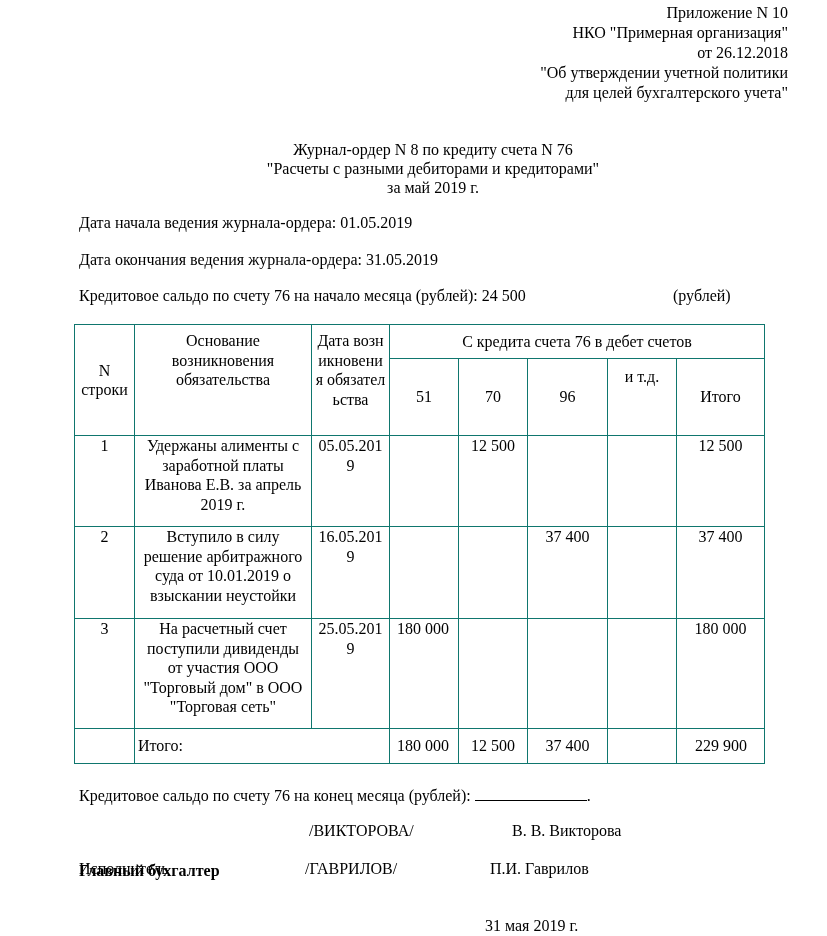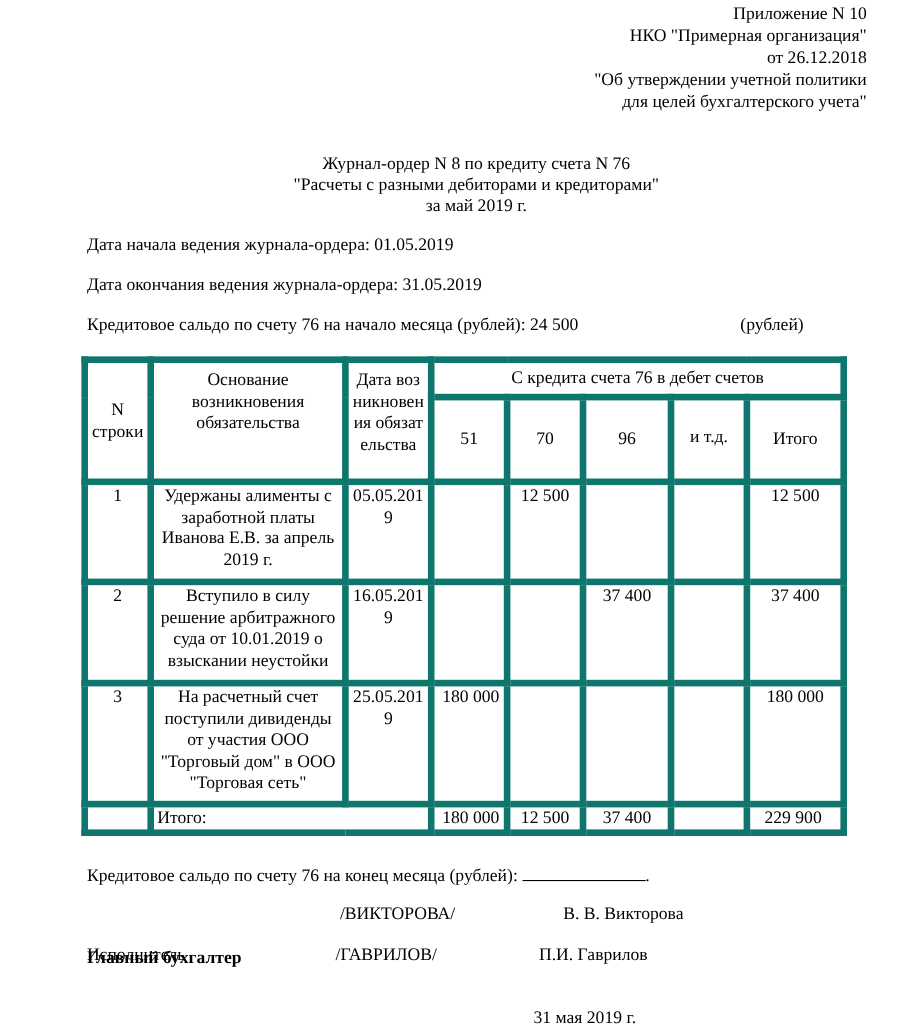--- a/index.html
+++ b/index.html
@@ -10,21 +10,21 @@
   }
   .abs { position: absolute; white-space: nowrap; }
   .right-block { position: absolute; right: 39px; top: 3px; text-align: right; line-height: 20px; }
   .title-block { position: absolute; left: 0; width: 866px; top: 140px; text-align: center; line-height: 19px; }
   table.jo {
     position: absolute; left: 74px; top: 324px;
     border-collapse: collapse; table-layout: fixed;
     width: 690px;
   }
   table.jo td {
-    border: 6px solid #0f766e;
+    border: 1px solid #0f766e;
     padding: 0 3px;
     vertical-align: top;
     text-align: center;
     line-height: 19.5px;
     font-size: 16px;
   }
   td.num { text-align: right; padding-right: 17px; padding-top: 6px; }
   td.num-c { text-align: center; padding-top: 6px; }
   td.wrap { white-space: normal; word-break: break-all; }
   td.desc { padding-top: 6px; }
@@ -67,21 +67,21 @@
       <tr style="height:34px;">
     <td rowspan="2" style="vertical-align:middle;margin-top:16px;">N строки</td>
     <td rowspan="2" style="padding-top:6px;">Основание возникновения обязательства</td>
     <td rowspan="2" style="padding-top:6px;" class="wrap">Дата возникновения обязательства</td>
     <td colspan="5" style="vertical-align:middle;margin-top:32px;">С кредита счета 76 в дебет счетов</td>
   </tr>
   <tr style="height:77px;">
     <td style="vertical-align:middle;">51</td>
     <td style="vertical-align:middle;">70</td>
     <td style="vertical-align:middle;">96</td>
-    <td style="padding-top:24px;">и т.д.</td>
+    <td style="padding-top:8px;">и т.д.</td>
     <td style="vertical-align:middle;margin-left:29px;">Итого</td>
   </tr>
 
   <tr style="height:91px;">
     <td class="num-c">1</td>
     <td class="desc">Удержаны алименты с заработной платы Иванова Е.В. за апрель 2019 г.</td>
     <td class="num-c wrap">05.05.2019</td>
     <td class="num"></td>
     <td class="num">12 500</td>
     <td class="num"></td>
@@ -104,21 +104,21 @@
     <td class="num-c">3</td>
     <td class="desc">На расчетный счет поступили дивиденды от участия ООО "Торговый дом" в ООО "Торговая сеть"</td>
     <td class="num-c wrap">25.05.2019</td>
     <td class="num" style="text-align:left; padding-left:7px;">180 000</td>
     <td class="num"></td>
     <td class="num"></td>
     <td class="num"></td>
     <td class="num">180 000</td>
   </tr>
 
-  <tr style="height:23px;">
+  <tr style="height:35px;">
     <td></td>
     <td colspan="2" style="text-align:left; vertical-align:middle; padding-left:3px;">Итого:</td>
     <td style="vertical-align:middle; text-align:left; padding-left:7px;">180 000</td>
     <td style="vertical-align:middle;">12 500</td>
     <td style="vertical-align:middle;">37 400</td>
     <td style="vertical-align:middle;"></td>
     <td style="vertical-align:middle; text-align:right; padding-right:17px;">229 900</td>
   </tr>
 </tbody>
   </table>

